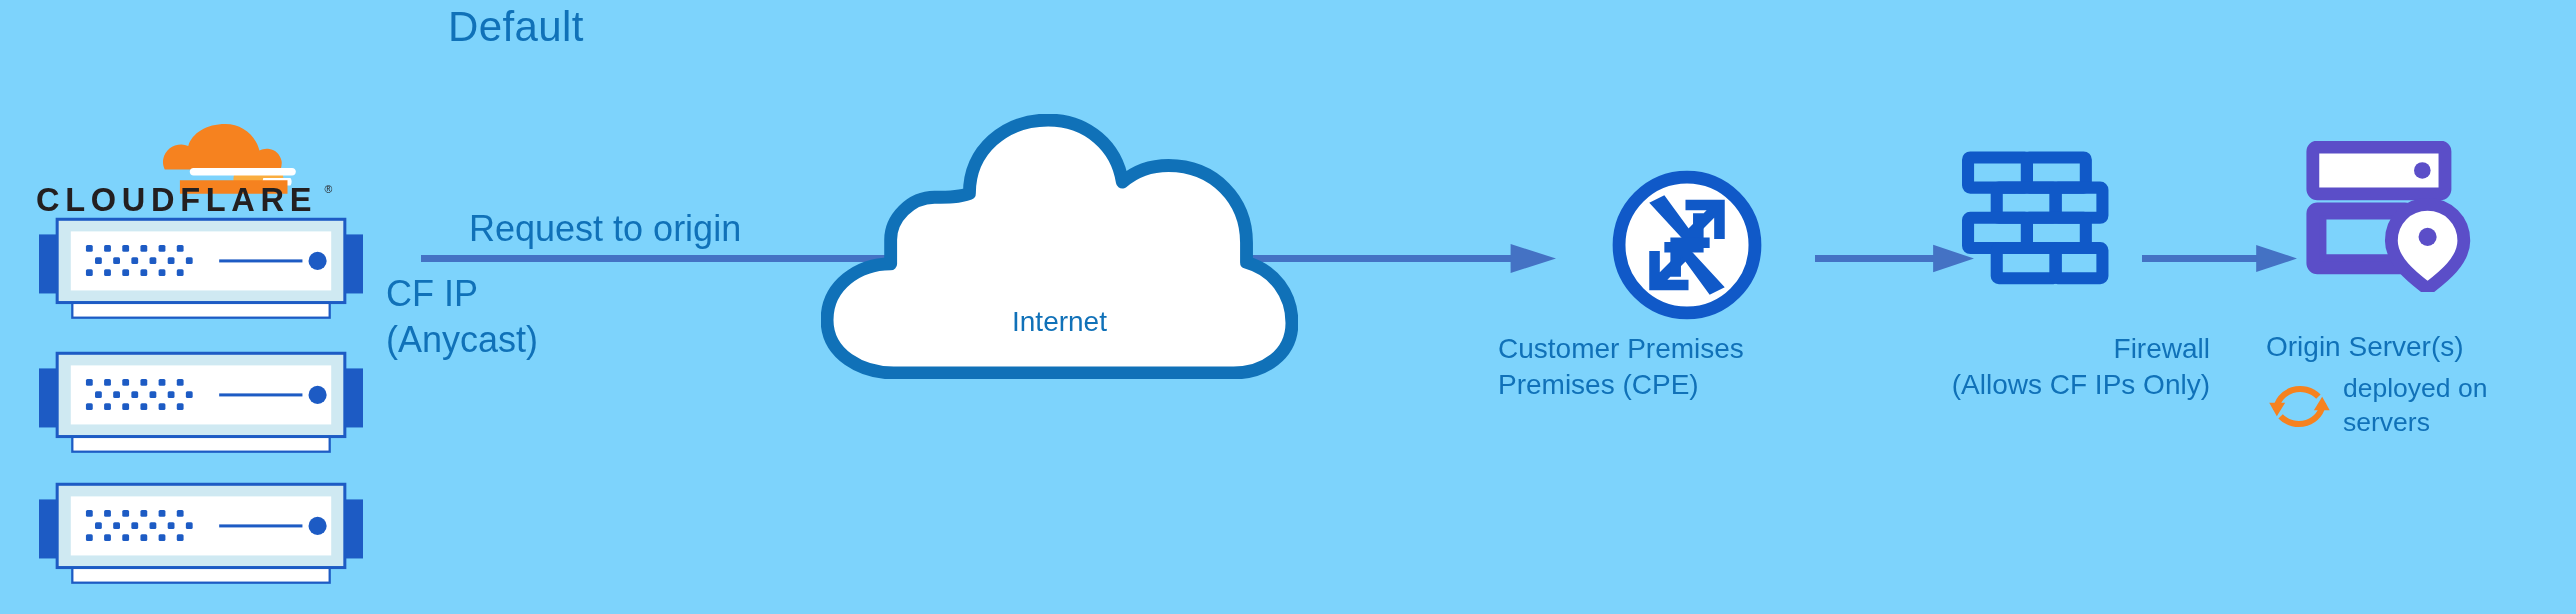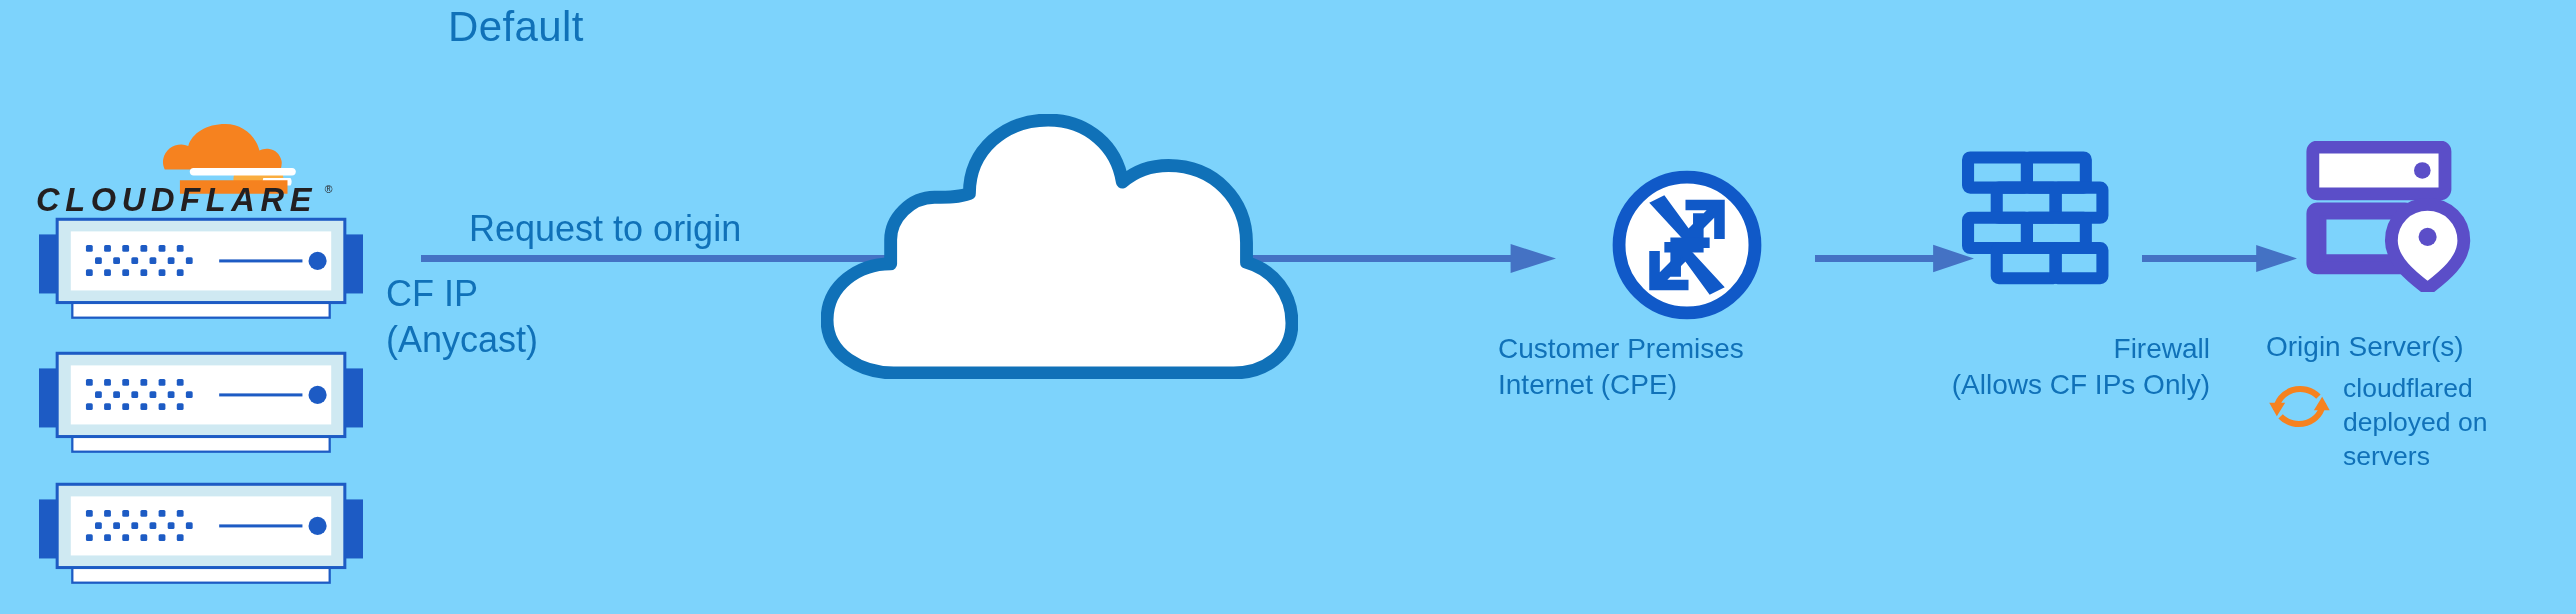--- a/index.html
+++ b/index.html
@@ -29,21 +29,20 @@
     letter-spacing: 0.4px;
     white-space: nowrap;
   }
 
   
   #cloudflare-logo {
     left: 36px;
     top: 115px;
     width: 303px;
     height: 100px;
-    font-style: italic;
   }
 
   
   .server-unit {
     left: 39px;
     width: 324px;
     height: 114px;
   }
   .server-unit.s1 { top: 213px; }
   .server-unit.s2 { top: 347px; }
@@ -256,37 +255,38 @@
              L562 196
              C598 206 622 238 622 276
              C622 318 585 342 545 342
              L96 342
              C54 342 8 318 8 272
              C8 226 50 198 92 198
              L92 166
              C92 138 118 110 150 110
              C167 110 183 110 196 105 Z" fill="#ffffff" stroke="#1071b8" stroke-width="17" stroke-linejoin="round"></path>
   </svg>
+  <div class="abs" id="internet-cloud-label">Internet</div>
 
   <svg class="abs" id="cpe-icon" viewBox="0 0 204 204">
     <circle cx="102" cy="102" r="90" fill="#ffffff" stroke="#1059c8" stroke-width="17"></circle>
     <g fill="#1059c8">
 
       <polygon points="52,46 72,36 110,88 110,60 124,60 124,112 72,112 72,98 100,98"></polygon>
 
       <polygon points="152,42 152,94 138,94 138,66 112,92 102,82 128,56 100,56 100,42"></polygon>
 
       <polygon points="52,162 52,110 66,110 66,138 92,112 102,122 76,148 104,148 104,162"></polygon>
 
       <polygon points="152,158 132,168 94,116 94,144 80,144 80,92 132,92 132,106 104,106"></polygon>
     </g>
   </svg>
   <div class="abs" id="cpe-label">
     <div>Customer Premises</div>
-    <div>Internet (CPE)</div>
+    <div>Premises (CPE)</div>
   </div>
 
   <svg class="abs arrow-svg" id="arrow-cpe-fw" viewBox="0 0 210 46">
     <line x1="0" y1="23" x2="168" y2="23" stroke="#4472c4" stroke-width="9"></line>
     <polygon points="156,5 210,23 156,41" fill="#4472c4"></polygon>
   </svg>
 
   <svg class="abs" id="firewall-icon" viewBox="0 0 200 195">
     <g fill="none" stroke="#1059c8" stroke-width="16" stroke-linejoin="round">
 
@@ -329,19 +329,18 @@
 
   <svg class="abs" id="cloudflared-icon" viewBox="0 0 86 86">
     <g fill="none" stroke="#f6821f" stroke-width="8" stroke-linecap="butt">
       <path d="M12 48 A32 30 0 0 1 68 30"></path>
       <path d="M74 38 A32 30 0 0 1 18 56"></path>
     </g>
     <polygon points="3,38 24,38 13,56" fill="#f6821f"></polygon>
     <polygon points="83,48 62,48 73,30" fill="#f6821f"></polygon>
   </svg>
   <div class="abs" id="cloudflared-label">
-    <div>cloudflared</div>
     <div>deployed on</div>
     <div>servers</div>
   </div>
 
 </div>
 
 
 </body></html>

